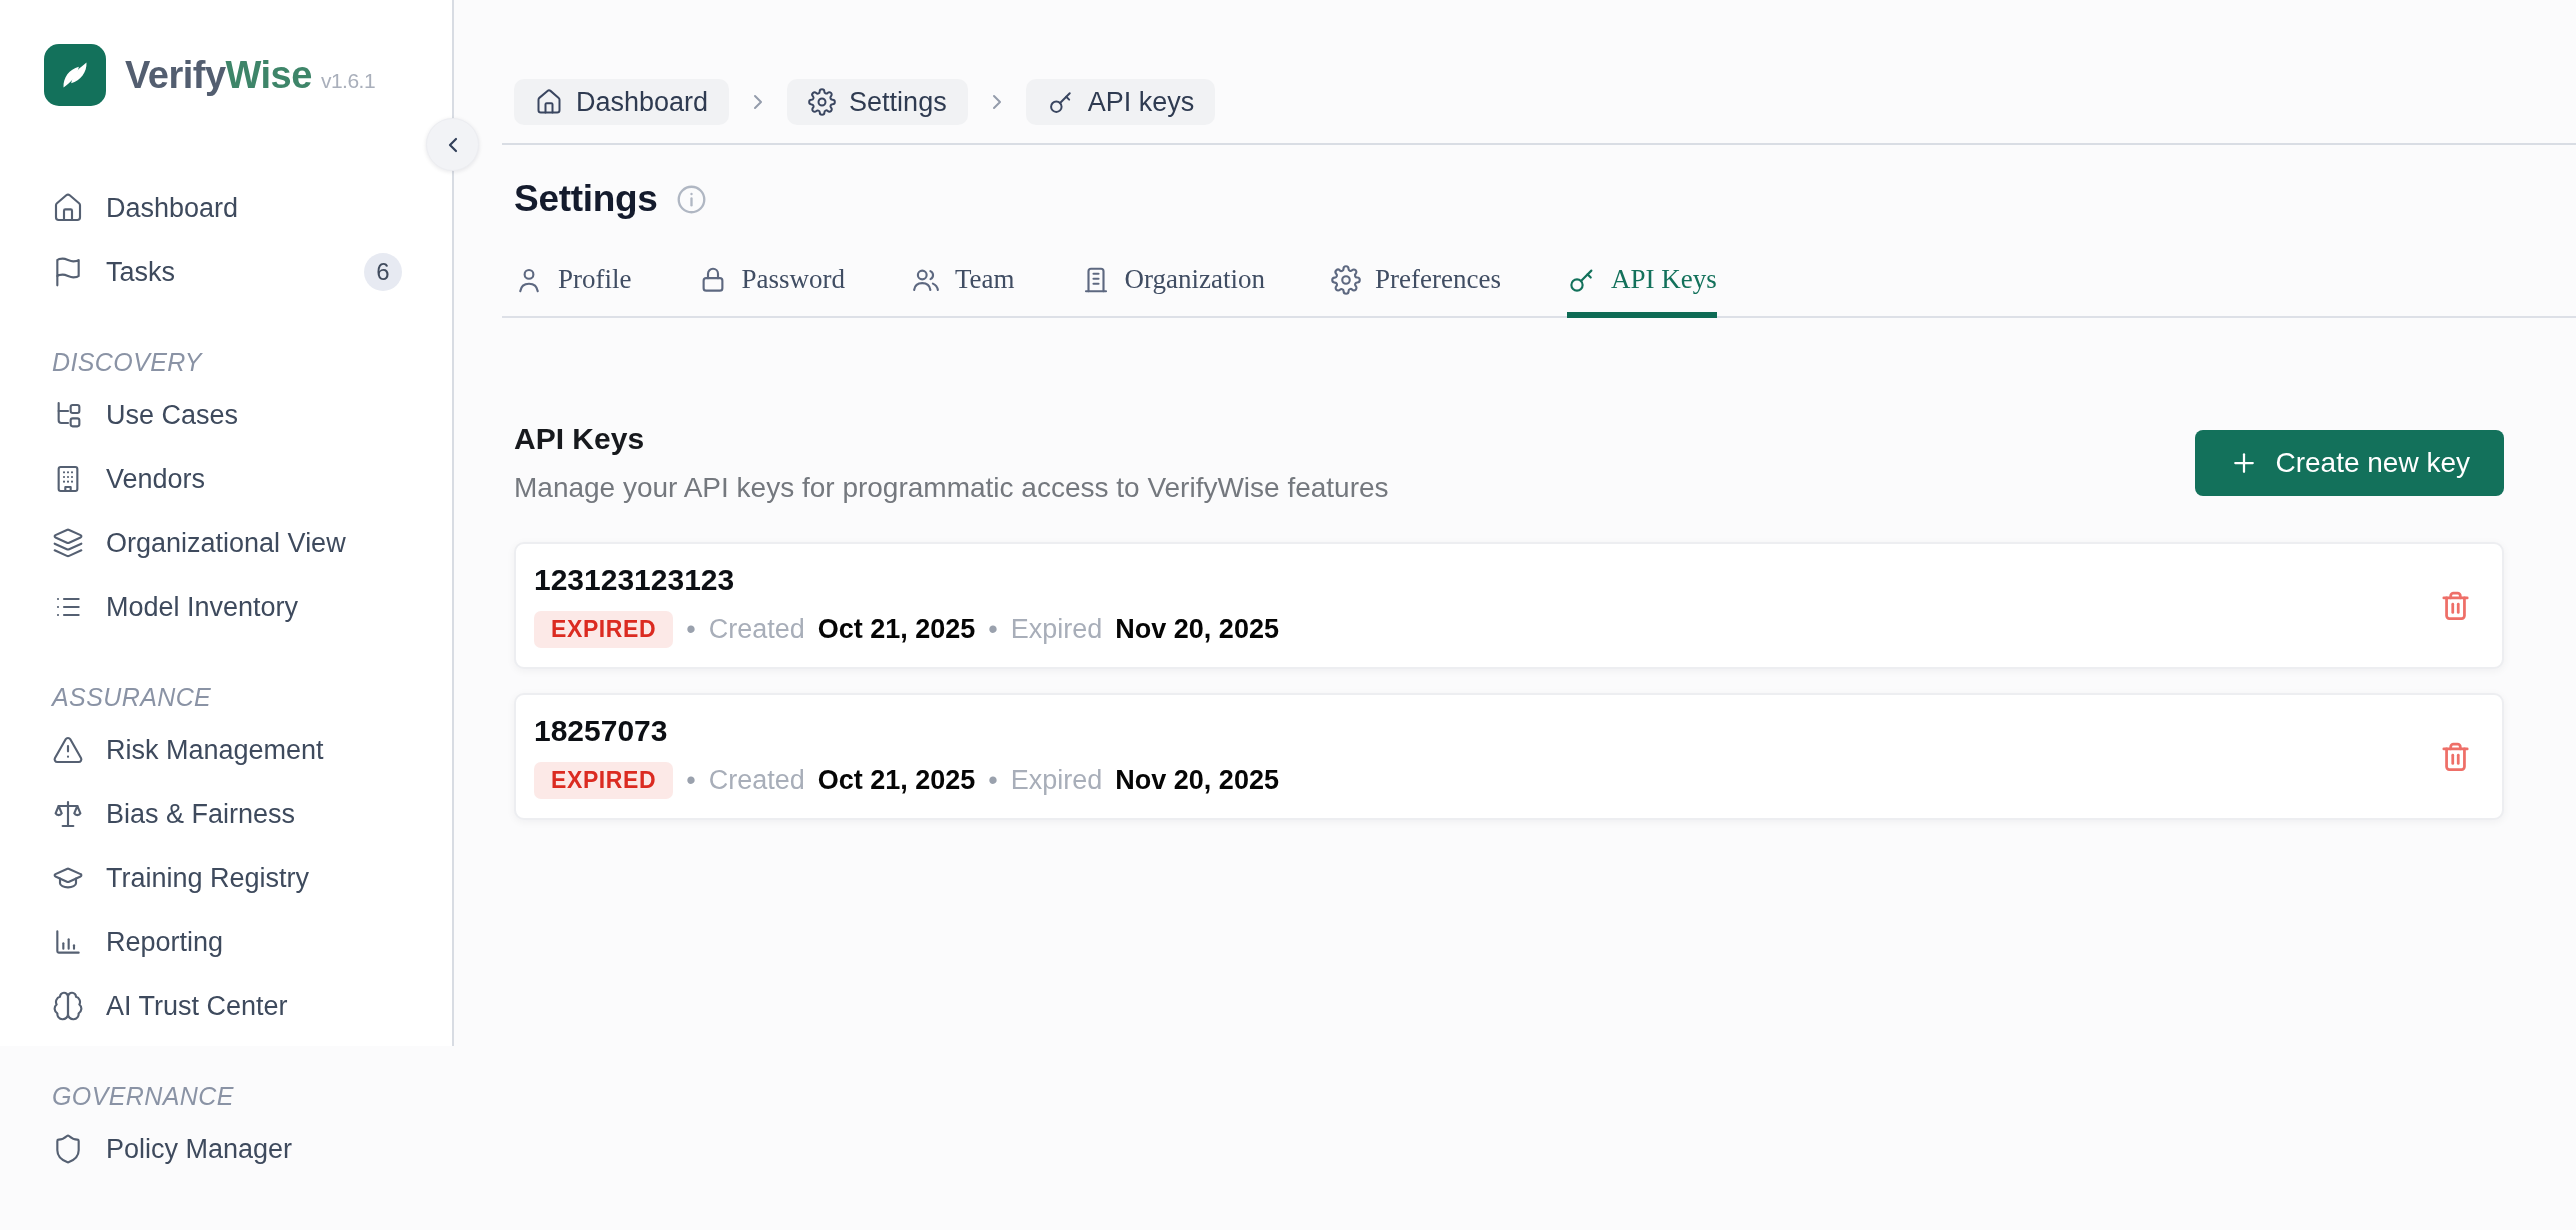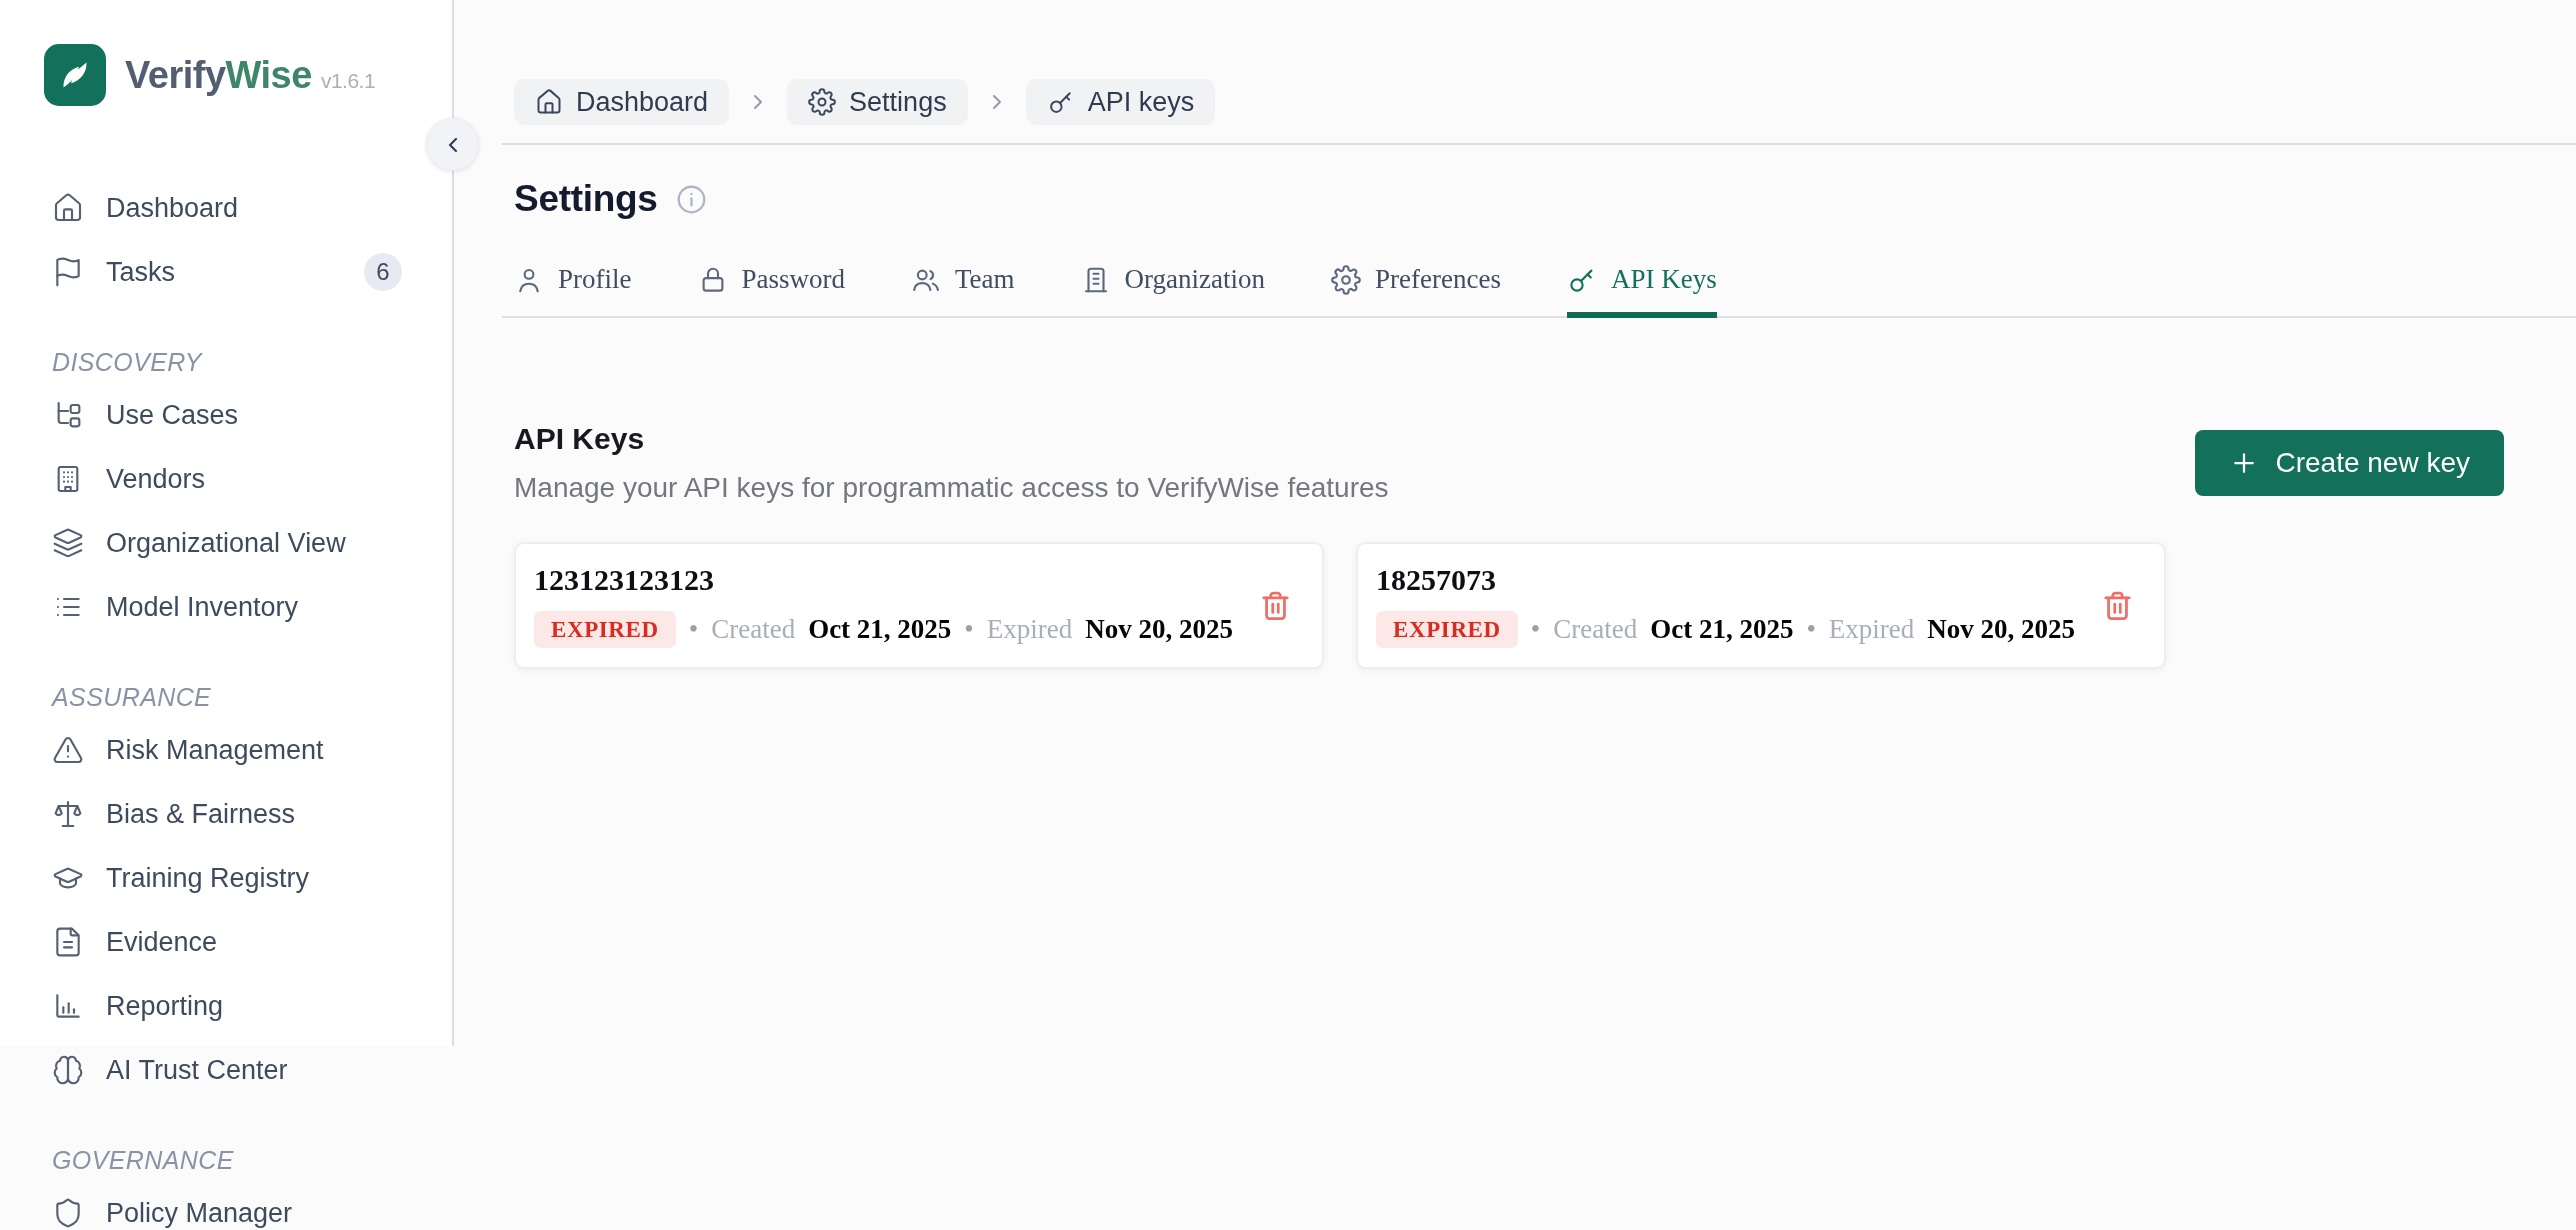--- a/index.html
+++ b/index.html
@@ -99,21 +99,21 @@
   .apik-desc { margin:0; font-size:28px; color:#74787E; }
   .create-btn {
     display:flex; align-items:center; gap:16px;
     height:66px; padding:0 34px; margin-top:8px;
     background:#13715B; color:#FFFFFF; border:none; border-radius:8px;
     font-family:inherit; font-size:28px; cursor:pointer; white-space:nowrap;
   }
   .create-btn .plus-wrap { display:flex; }
   .create-btn svg { width:30px; height:30px; }
 
-  .keys { display:flex; flex-direction:row; gap:32px; margin:38px 72px 0 60px;font-family:Liberation Serif, serif; }
+  .keys { display:flex; flex-direction:column; gap:24px; margin:38px 72px 0 60px; }
   .key-card {
     background:#FFFFFF; border:2px solid #EDEEF1; border-radius:10px;
     height:127px; padding:0 30px 0 18px;
     display:flex; align-items:center;
     box-shadow:0 2px 8px rgba(16,24,40,0.05);
   }
   .key-main { flex:1; display:flex; flex-direction:column; gap:14px; min-width:0; }
   .key-name { font-size:30px; font-weight:700; color:#0C0F14; }
   .key-meta { display:flex; align-items:center; gap:13px; font-size:27px; }
   .badge-expired {
@@ -234,31 +234,20 @@
         <span class="nav-label">Bias &amp; Fairness</span>
       </div>
       <div class="nav-item">
         <span class="nav-icon">
           <svg viewBox="0 0 24 24" fill="none" stroke="currentColor" stroke-width="1.6" stroke-linecap="round" stroke-linejoin="round">
               <path d="M21.42 10.92a1 1 0 0 0-.02-1.84L12.83 5.18a2 2 0 0 0-1.66 0L2.6 9.08a1 1 0 0 0 0 1.83l8.57 3.91a2 2 0 0 0 1.66 0z"></path>
               <path d="M6 12.5V16c0 1.66 2.69 3 6 3s6-1.34 6-3v-3.5"></path>
             </svg>
         </span>
         <span class="nav-label">Training Registry</span>
-      </div>
-      <div class="nav-item">
-        <span class="nav-icon">
-          <svg viewBox="0 0 24 24" fill="none" stroke="currentColor" stroke-width="1.6" stroke-linecap="round" stroke-linejoin="round">
-              <path d="M15 2H6a2 2 0 0 0-2 2v16a2 2 0 0 0 2 2h12a2 2 0 0 0 2-2V7Z"></path>
-              <path d="M14 2v4a1 1 0 0 0 1 1h4"></path>
-              <path d="M9 12h6"></path>
-              <path d="M9 16h6"></path>
-            </svg>
-        </span>
-        <span class="nav-label">Evidence</span>
       </div>
       <div class="nav-item">
         <span class="nav-icon">
           <svg viewBox="0 0 24 24" fill="none" stroke="currentColor" stroke-width="1.6" stroke-linecap="round" stroke-linejoin="round">
               <path d="M4 4v15a1 1 0 0 0 1 1h15"></path>
               <path d="M8.5 17v-4"></path>
               <path d="M12.5 17v-7"></path>
               <path d="M16.5 17v-2.5"></path>
             </svg>
         </span>

